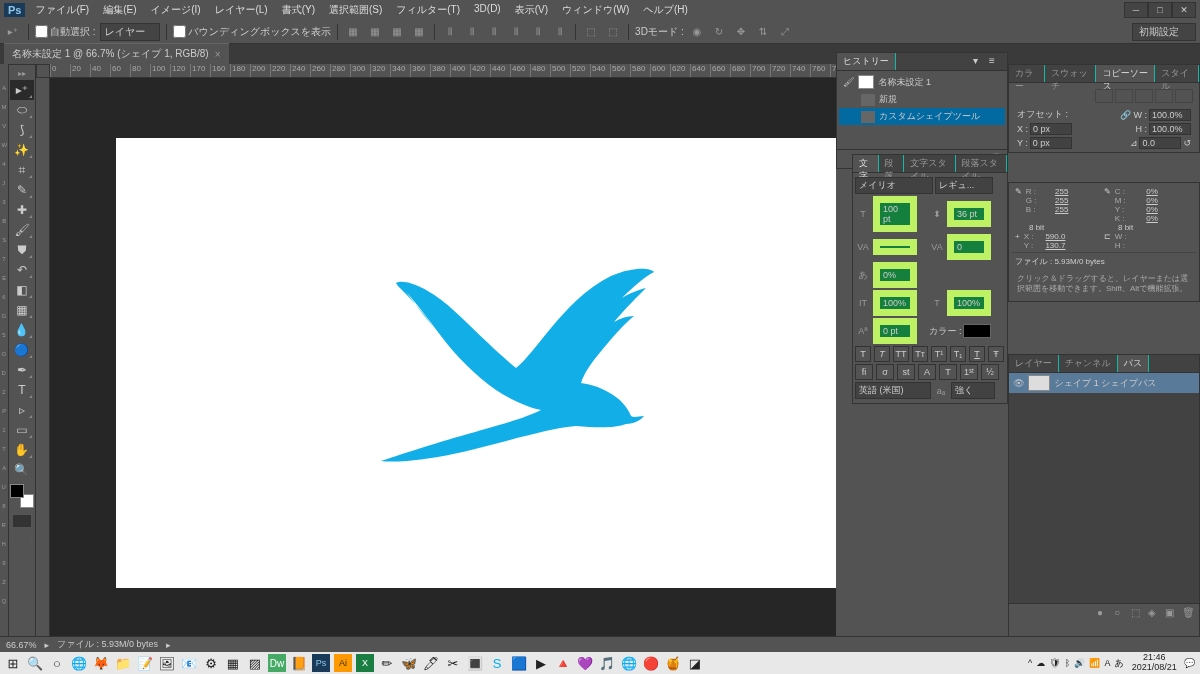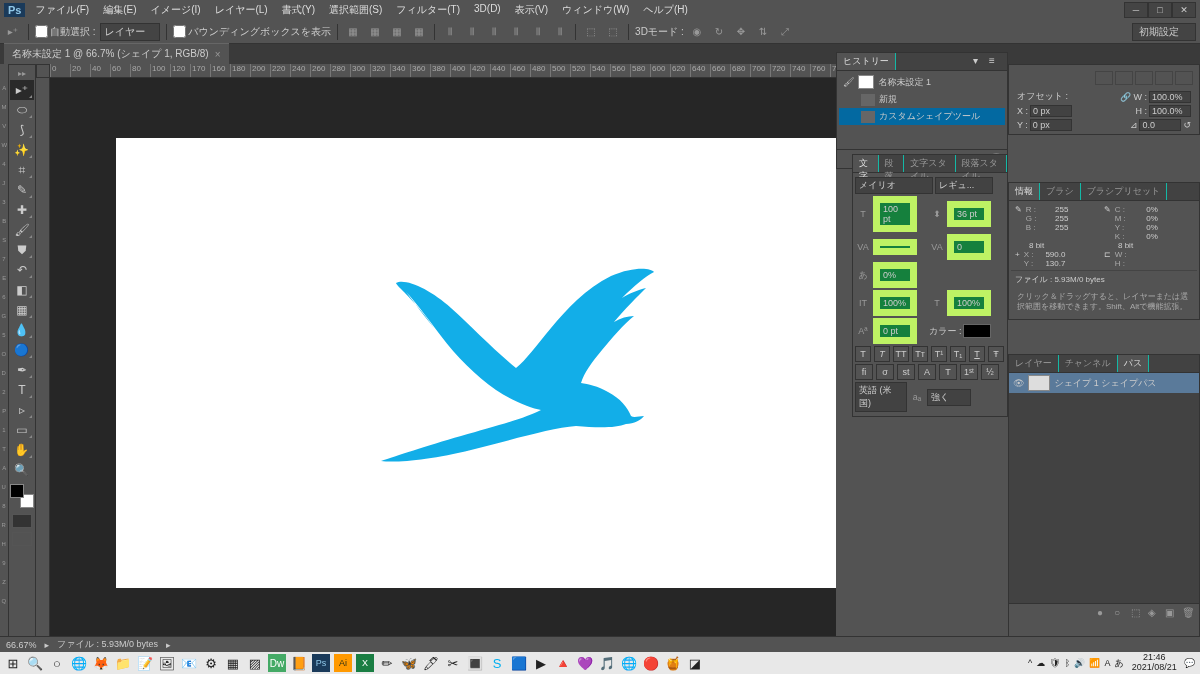--- a/index.html
+++ b/index.html
@@ -70,21 +70,21 @@
 .prop-row { display: flex; justify-content: space-between; padding: 1px 6px; font-size: 9px; }
 .prop-field { display: flex; align-items: center; gap: 2px; }
 .prop-input { background: #424242; border: 1px solid #333; padding: 0 2px; width: 42px; color: #ccc; font-size: 9px; }
 .prop-btns { display: flex; gap: 2px; padding: 4px; justify-content: flex-end; }
 .prop-btn { width: 18px; height: 14px; border: 1px solid #444; }
 
 .info-panel { position: absolute; top: 118px; left: 0; right: 0; }
 .info-grid { display: grid; grid-template-columns: 1fr 1fr; padding: 2px 4px; font-size: 8px; }
 .info-cell { display: flex; gap: 4px; }
 .info-labels { color: #aaa; }
-.info-vals { color: #ccc; text-align: right; width: 28px; }
+.info-vals { color: #ccc; text-align: right; width: 28px; text-decoration: underline; }
 .info-msg { padding: 4px 6px; font-size: 8px; color: #aaa; line-height: 1.3; }
 
 .paths-panel { position: absolute; top: 290px; left: 0; right: 0; bottom: 0; }
 .path-row { display: flex; align-items: center; gap: 4px; padding: 2px 4px; background: #5a7a9a; }
 .path-thumb { width: 22px; height: 16px; background: #ddd; border: 1px solid #888; }
 
 .status-bar { position: absolute; left: 0; right: 0; bottom: 22px; height: 16px; background: #535353; border-top: 1px solid #333; display: flex; align-items: center; padding: 0 6px; font-size: 9px; gap: 8px; }
 
 .taskbar { position: absolute; bottom: 0; left: 0; right: 0; height: 22px; background: #e8e8e8; display: flex; align-items: center; padding: 0 4px; gap: 4px; font-size: 10px; color: #222; }
 .task-icon { width: 18px; height: 18px; display: flex; align-items: center; justify-content: center; font-size: 13px; }
@@ -380,31 +380,37 @@
           <div class="row">
             <span class="t-btn">fi</span>
               <span class="t-btn">σ</span>
               <span class="t-btn">st</span>
               <span class="t-btn">A</span>
               <span class="t-btn">T</span>
               <span class="t-btn">1ˢᵗ</span>
               <span class="t-btn">½</span>
           </div>
           <div class="row">
-              <span class="char-dd" style="width:52px">英語 (米国)</span>
+              <span class="char-dd" style="width:76px">英語 (米国)</span>
               <span class="char-icon">aₐ</span>
               <span class="char-dd" style="width:44px">強く</span>
             </div>
         </div>
       </div>
     </div>
 
     <div class="far-col">
 
       <div class="panel prop-panel">
+        <div class="panel-tabs">
+          <span class="panel-tab">カラー</span>
+          <span class="panel-tab">スウォッチ</span>
+          <span class="panel-tab active">コピーソース</span>
+          <span class="panel-tab">スタイル</span>
+        </div>
         <div class="panel-body">
           <div class="prop-btns">
               <span class="prop-btn"></span>
               <span class="prop-btn"></span>
               <span class="prop-btn"></span>
               <span class="prop-btn"></span>
               <span class="prop-btn"></span>
             </div>
           <div class="prop-row">
               <span>オフセット :</span>
@@ -432,25 +438,20 @@
               <span class="prop-field">
                 <span>⊿</span>
                 <span class="prop-input">0.0</span>
                 <span>↺</span>
               </span>
             </div>
         </div>
       </div>
 
       <div class="panel info-panel">
-        <div class="panel-tabs">
-          <span class="panel-tab active">情報</span>
-          <span class="panel-tab">ブラシ</span>
-          <span class="panel-tab">ブラシプリセット</span>
-        </div>
         <div class="panel-body">
           <div class="info-grid">
             <div class="info-cell">
                 <span>✎</span>
                 <div class="info-labels">
                   <div>R :</div>
                   <div>G :</div>
                   <div>B :</div>
                 </div>
                 <div class="info-vals">

